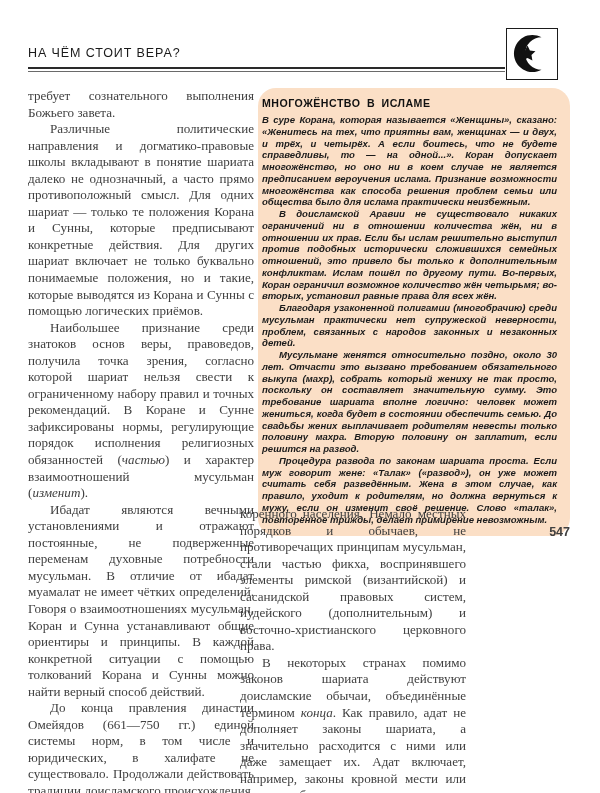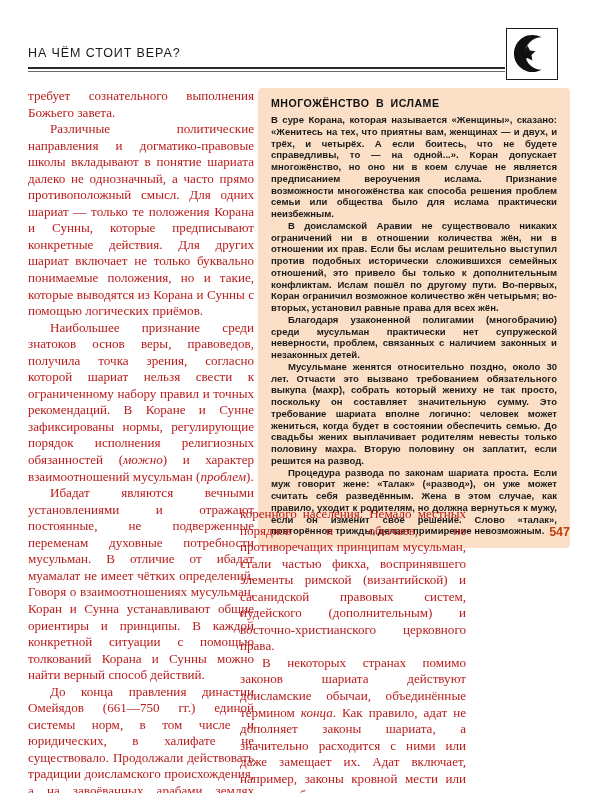--- a/index.html
+++ b/index.html
@@ -79,69 +79,70 @@
     width: 226px;
   }
 
   p.body {
     margin: 0;
     font-family: "Liberation Serif", "DejaVu Serif", serif;
     font-size: 13.1px;
     line-height: 16.55px;
     text-align: justify;
     text-indent: 22px;
-    color: #b91c1c;
+    color: #404040;
     hyphens: manual;
   }
   p.body.noindent { text-indent: 0; }
   p.body i, p.body em {
     font-style: italic;
   }
 
   
   .sidebar {
     position: absolute;
     left: 258px;
     top: 88px;
     width: 312px;
     box-sizing: border-box;
     background: #fbdfc6;
-    border-radius: 4px;
-    padding: 9px 13px 11px 13px;
+    border-radius: 18px;
+    padding: 9px 13px 11px 4px;
   }
   .sidebar-title {
     font-family: "Liberation Sans", "DejaVu Sans", sans-serif;
     font-weight: bold;
     font-size: 10.6px;
     letter-spacing: 0.5px;
     color: #111111;
     margin: 0 0 5px 0;
     text-transform: uppercase;
     word-spacing: 3px;
   }
   p.sidebar-p {
     margin: 0;
     font-family: "Liberation Sans", "DejaVu Sans", sans-serif;
     font-size: 9.55px;
     line-height: 11.75px;
     text-align: justify;
     text-indent: 17px;
     color: #1b1b1b;
     font-weight: 600;
+    font-style: italic;
   }
   p.sidebar-p.first { text-indent: 0; }
 
   
   .folio {
     position: absolute;
     right: 30px;
     bottom: 22px;
     font-family: "Liberation Sans", "DejaVu Sans", sans-serif;
     font-size: 12.5px;
-    color: #c2410c;
+    color: #404040;
     font-weight: 600;
   }
 </style>
 </head>
 <body>
 
 <div class="page">
 
   <div class="runninghead">
     <div class="runninghead-title">НА ЧЁМ СТОИТ ВЕРА?</div>
@@ -155,30 +156,30 @@
         <path d="M34.5 8.2a18.6 18.6 0 1 0 0 32.6A15.3 15.3 0 1 1 34.5 8.2z" fill="#111111"></path>
         <path d="M20.5 16.4 l2.45 5.0 5.5 .8 -3.98 3.88 .94 5.48 -4.91 -2.58
                  -4.91 2.58 .94 -5.48 -3.98 -3.88 5.5 -.8z" fill="#111111"></path>
       </svg>
     </span>
   </div>
 
   <div class="col-left">
     <p class="body noindent">требует сознательного выполнения Божьего завета.</p>
     <p class="body">Различные политические направления и догматико-правовые школы вкладывают в понятие шариата далеко не однозначный, а часто прямо противоположный смысл. Для одних шариат — только те положения Корана и Сунны, которые предписывают конкретные действия. Для других шариат включает не только буквально понимаемые положения, но и такие, которые выводятся из Корана и Сунны с помощью логических приёмов.</p>
-    <p class="body">Наибольшее признание среди знатоков основ веры, правоведов, получила точка зрения, согласно которой шариат нельзя свести к ограниченному набору правил и точных рекомендаций. В Коране и Сунне зафиксированы нормы, регулирующие порядок исполнения религиозных обязанностей (<i>можно</i>) и характер взаимоотношений мусульман (<i>проблем</i>).</p>
+    <p class="body">Наибольшее признание среди знатоков основ веры, правоведов, получила точка зрения, согласно которой шариат нельзя свести к ограниченному набору правил и точных рекомендаций. В Коране и Сунне зафиксированы нормы, регулирующие порядок исполнения религиозных обязанностей (<i>частью</i>) и характер взаимоотношений мусульман (<i>изменит</i>).</p>
     <p class="body">Ибадат являются вечными установлениями и отражают постоянные, не подверженные переменам духовные потребности мусульман. В отличие от ибадат муамалат не имеет чётких определений. Говоря о взаимоотношениях мусульман, Коран и Сунна устанавливают общие ориентиры и принципы. В каждой конкретной ситуации с помощью толкований Корана и Сунны можно найти верный способ действий.</p>
     <p class="body">До конца правления династии Омейядов (661—750 гг.) единой системы норм, в том числе и юридических, в халифате не существовало. Продолжали действовать традиции доисламского происхождения, а на завоёванных арабами землях сохранялись юридические нормы и обычаи</p>
   </div>
 
   <div class="sidebar">
     <div class="sidebar-title">МНОГОЖЁНСТВО В ИСЛАМЕ</div>
     <p class="sidebar-p first">В суре Корана, которая называется «Женщины», сказано: «Женитесь на тех, что приятны вам, женщинах — и двух, и трёх, и четырёх. А если боитесь, что не будете справедливы, то — на одной...». Коран допускает многожёнство, но оно ни в коем случае не является предписанием вероучения ислама. Признание возможности многожёнства как способа решения проблем семьи или общества было для ислама практически неизбежным.</p>
     <p class="sidebar-p">В доисламской Аравии не существовало никаких ограничений ни в отношении количества жён, ни в отношении их прав. Если бы ислам решительно выступил против подобных исторически сложившихся семейных отношений, это привело бы только к дополнительным конфликтам. Ислам пошёл по другому пути. Во-первых, Коран ограничил возможное количество жён четырьмя; во-вторых, установил равные права для всех жён.</p>
-    <p class="sidebar-p">Благодаря узаконенной полигамии (многобрачию) среди мусульман практически нет супружеской неверности, проблем, связанных с наличием законных и незаконных детей.</p>
+    <p class="sidebar-p">Благодаря узаконенной полигамии (многобрачию) среди мусульман практически нет супружеской неверности, проблем, связанных с народов законных и незаконных детей.</p>
     <p class="sidebar-p">Мусульмане женятся относительно поздно, около 30 лет. Отчасти это вызвано требованием обязательного выкупа (махр), собрать который жениху не так просто, поскольку он составляет значительную сумму. Это требование шариата вполне логично: человек может жениться, когда будет в состоянии обеспечить семью. До свадьбы жених выплачивает родителям невесты только половину махра. Вторую половину он заплатит, если решится на развод.</p>
     <p class="sidebar-p">Процедура развода по законам шариата проста. Если муж говорит жене: «Талак» («развод»), он уже может считать себя разведённым. Жена в этом случае, как правило, уходит к родителям, но должна вернуться к мужу, если он изменит своё решение. Слово «талак», повторённое трижды, делает примирение невозможным.</p>
   </div>
 
   <div class="col-right-lower">
     <p class="body noindent">коренного населения. Немало местных порядков и обычаев, не противоречащих принципам мусульман, стали частью фикха, воспринявшего элементы римской (византийской) и сасанидской правовых систем, иудейского (дополнительным) и восточно-христианского церковного права.</p>
     <p class="body">В некоторых странах помимо законов шариата действуют доисламские обычаи, объединённые термином <i>конца</i>. Как правило, адат не дополняет законы шариата, а значительно расходится с ними или даже замещает их. Адат включает, например, законы кровной мести или кровного братства у многих народов Кавказа, законы имущественного на-</p>
   </div>
 
   <div class="folio">547</div>

